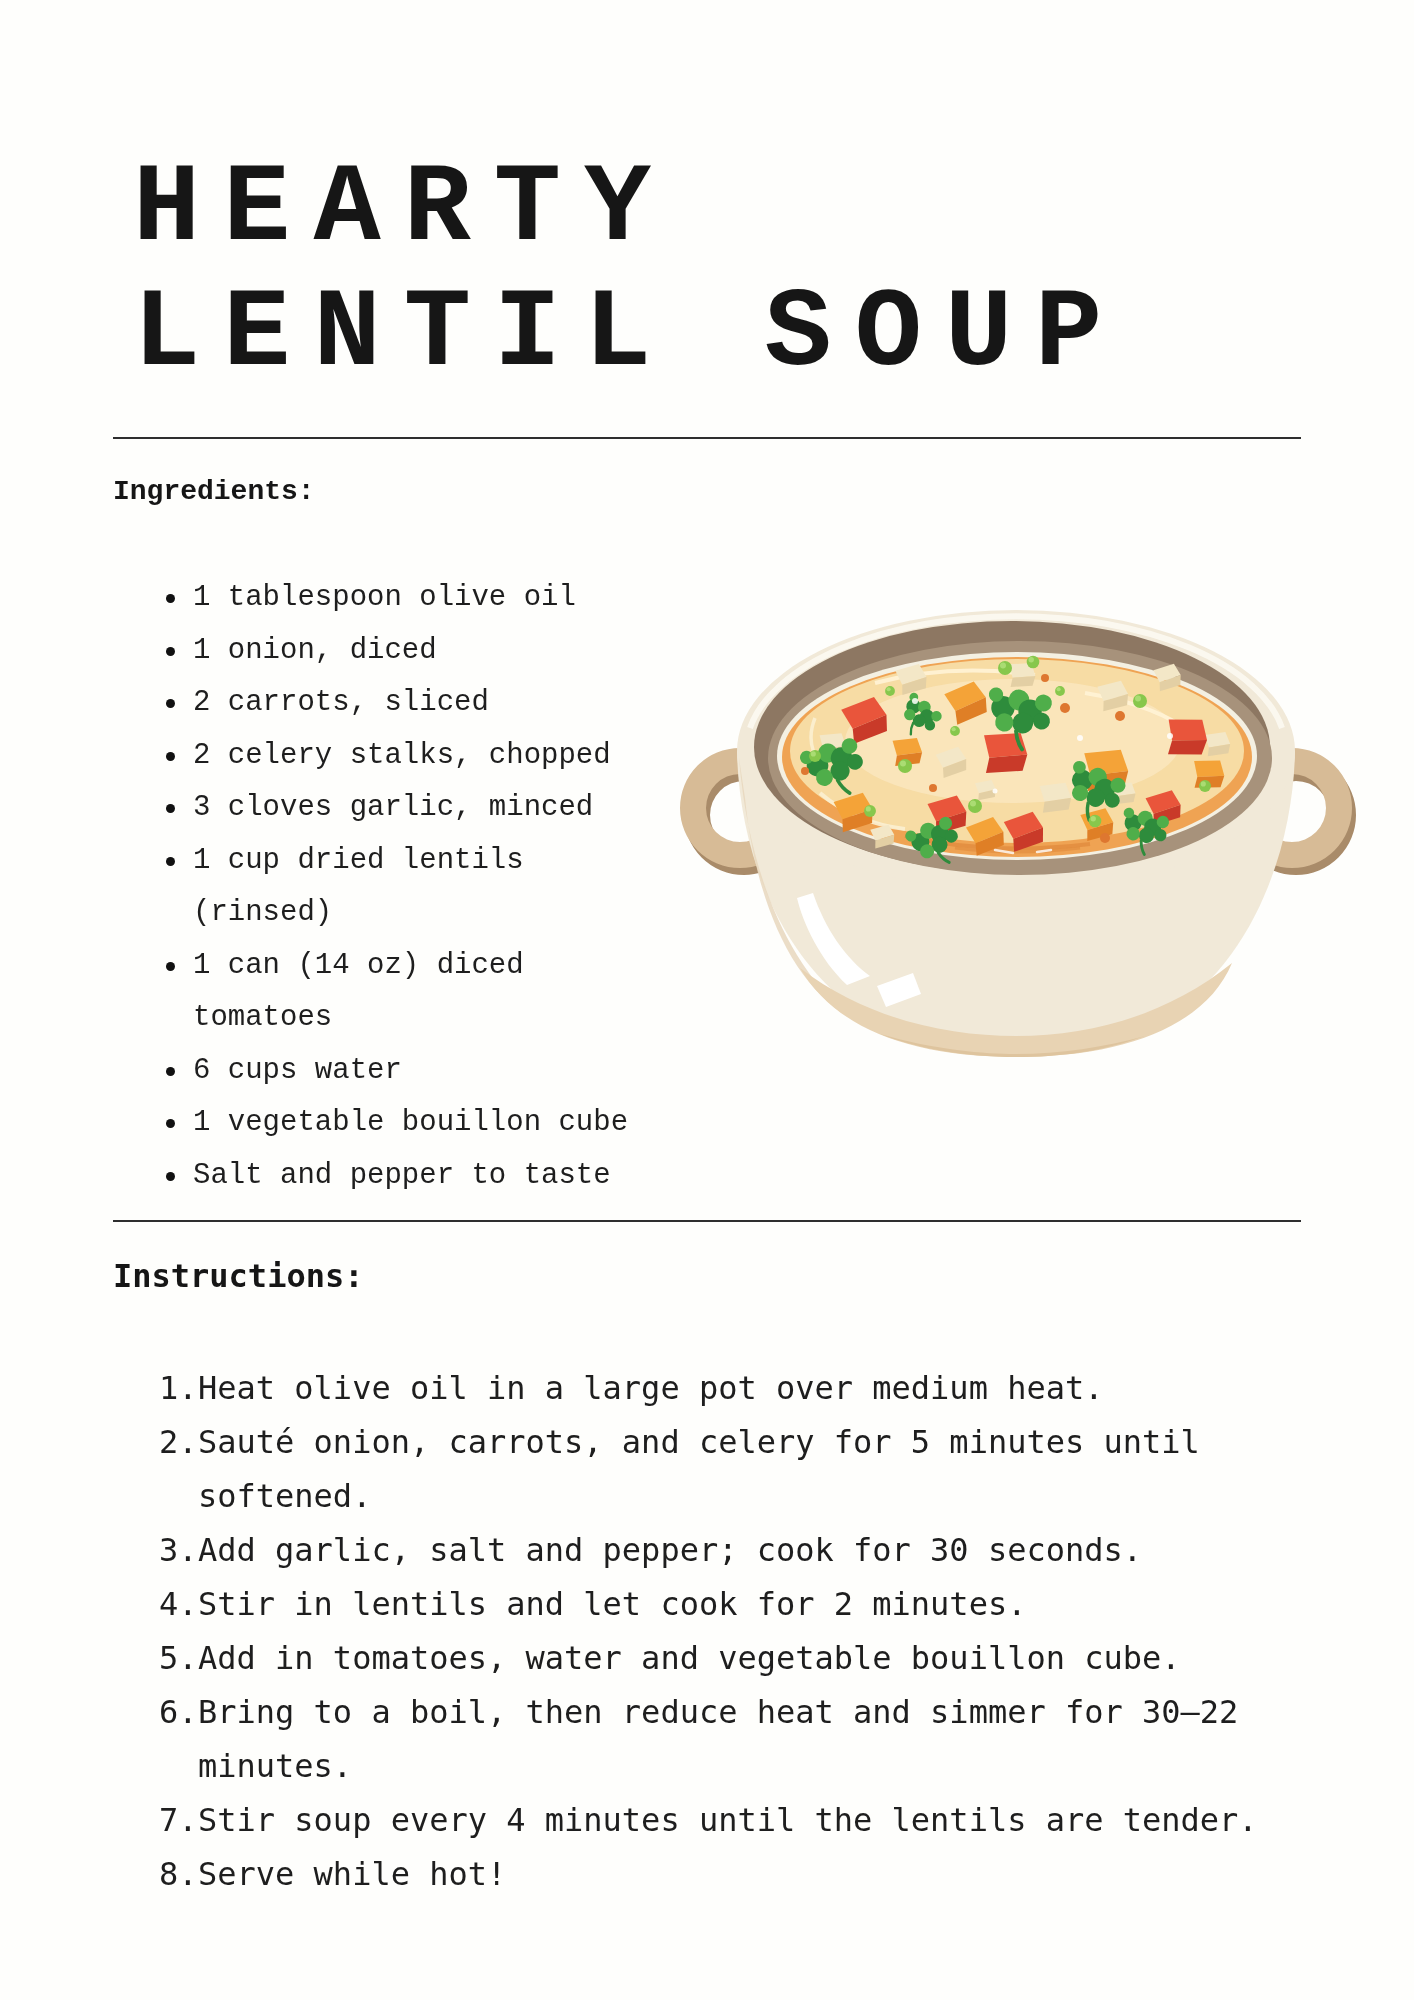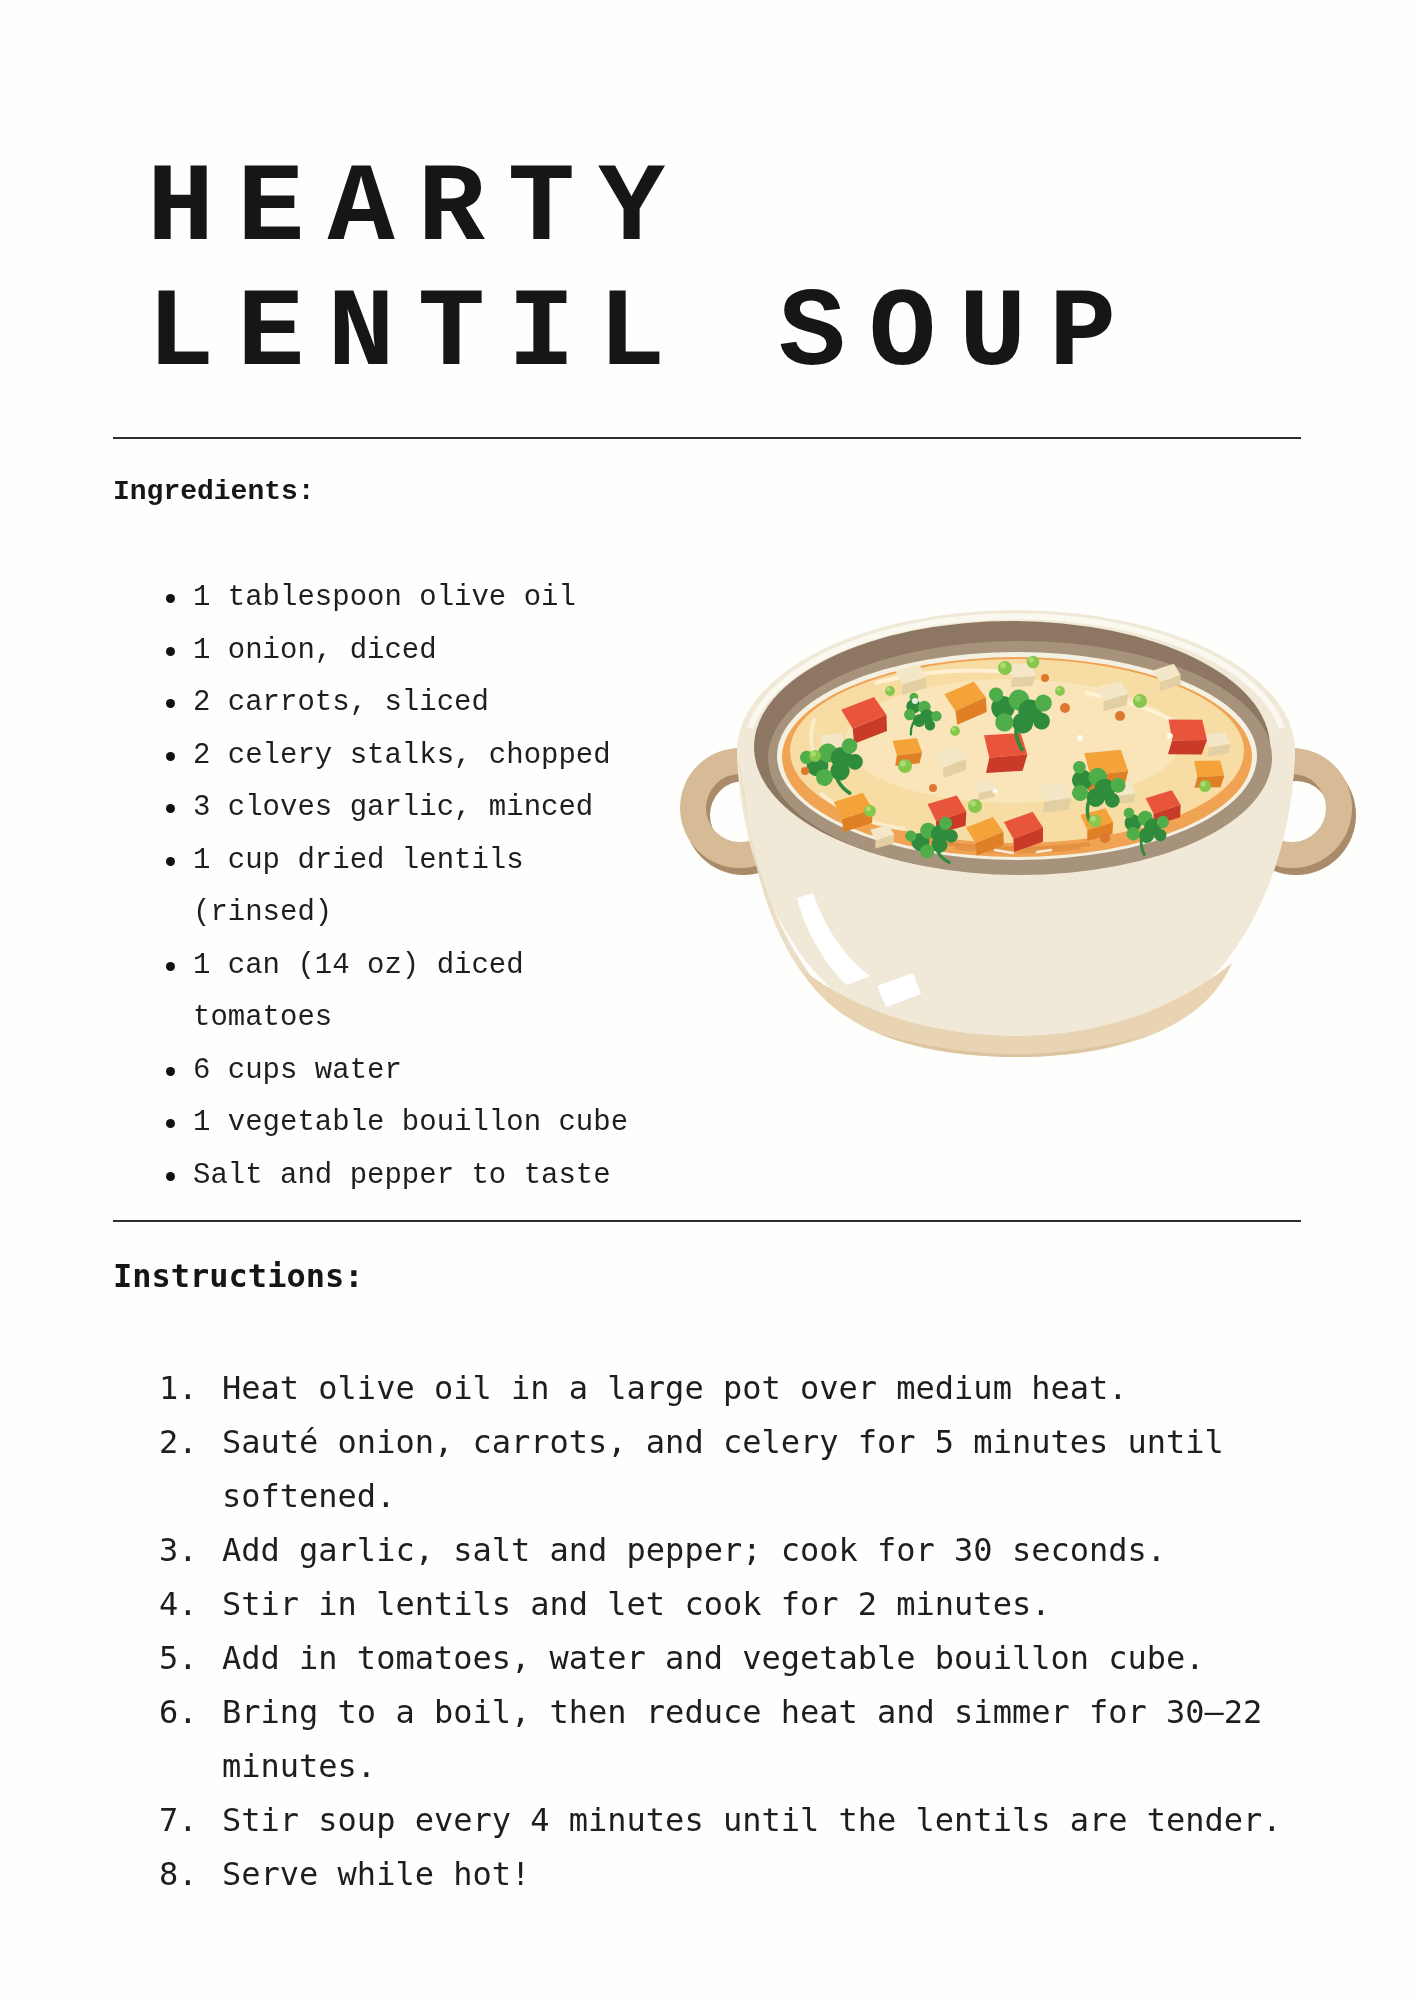--- a/index.html
+++ b/index.html
@@ -7,21 +7,21 @@
     position:relative;
     width:1414px;
     height:2000px;
     background:#fefefc;
     overflow:hidden;
     font-family:"Liberation Mono", monospace;
     color:#1b1b1b;
   }
   .title{
     position:absolute;
-    left:147px;
+    left:133px;
     top:147px;
     font-family:"Liberation Mono", monospace;
     font-weight:700;
     font-size:112px;
     line-height:125px;
     letter-spacing:23px;
     color:#161616;
     white-space:nowrap;
   }
   .divider{
@@ -84,21 +84,21 @@
     top:1361px;
     margin:0;padding:0;
     list-style:none;
     font-family:"DejaVu Sans Mono", monospace;
     font-size:32px;
     line-height:54px;
     color:#1e1e1e;
   }
   ol.instructions li{display:flex;}
   ol.instructions .num{flex:0 0 39px;}
-  ol.instructions .itxt{width:1085px;margin-left:24px;}
+  ol.instructions .itxt{width:1085px;}
   .illustration{
     position:absolute;
     left:665px;
     top:598px;
     width:710px;
     height:478px;
   }
   .illustration svg{display:block;width:100%;height:100%;}
 </style>
 </head>

